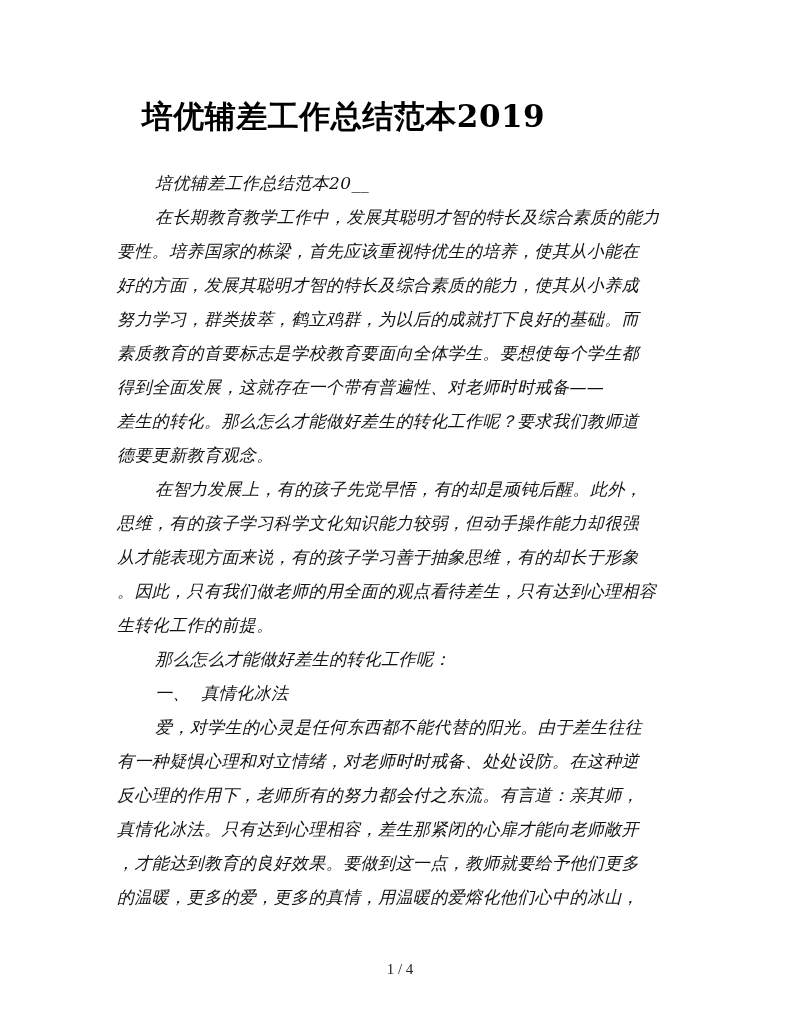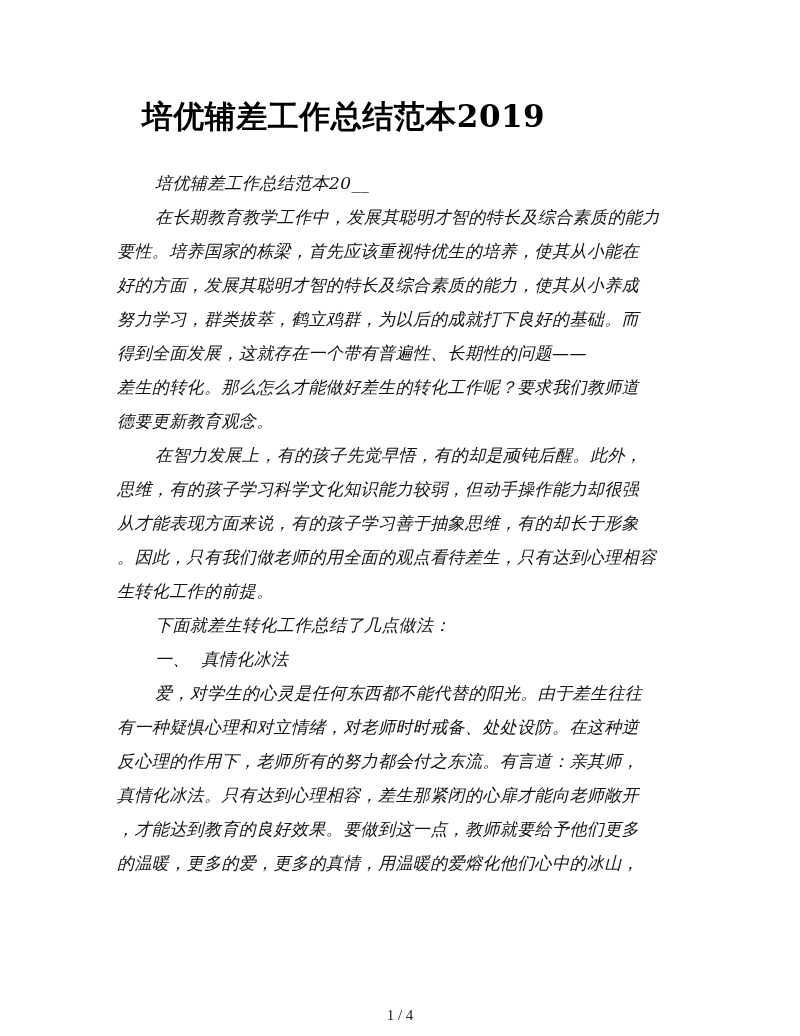--- a/index.html
+++ b/index.html
@@ -5,44 +5,45 @@
     html, body { margin: 0; padding: 0; background: #ffffff; }
     body { width: 800px; height: 1036px; position: relative; overflow: hidden;
            font-family: "DejaVu Serif", "Liberation Serif", serif; color: #111; }
     .page { position: absolute; left: 0; top: 0; width: 800px; height: 1036px; }
     .title { position: absolute; left: 0; top: 96px; width: 687px; text-align: center;
              font-size: 31px; font-weight: bold; letter-spacing: 0.5px; color: #000; }
     .body { position: absolute; left: 117px; top: 166px; width: 575px; }
     .line { height: 34px; line-height: 34px; font-size: 17px; white-space: nowrap;
             letter-spacing: 0.4px; font-style: italic; }
     .indent { padding-left: 38px; }
-    .footer { position: absolute; left: 0; top: 1007px; width: 800px; text-align: center;
+    .footer { position: absolute; left: 0; top: 961px; width: 800px; text-align: center;
               font-size: 15px; font-family: "Liberation Serif", serif; color: #222; }
   </style>
 </head>
 <body>
 
 <div class="page">
   <div class="title">培优辅差工作总结范本2019</div>
 
   <div class="body">
     <div class="line indent">培优辅差工作总结范本20__</div>
     <div class="line indent">在长期教育教学工作中，发展其聪明才智的特长及综合素质的能力</div>
     <div class="line">要性。培养国家的栋梁，首先应该重视特优生的培养，使其从小能在</div>
     <div class="line">好的方面，发展其聪明才智的特长及综合素质的能力，使其从小养成</div>
     <div class="line">努力学习，群类拔萃，鹤立鸡群，为以后的成就打下良好的基础。而</div>
-    <div class="line">得到全面发展，这就存在一个带有普遍性、长期性的问题——</div>
+    <div class="line">素质教育的首要标志是学校教育要面向全体学生。要想使每个学生都</div>
+    <div class="line">得到全面发展，这就存在一个带有普遍性、对老师时时戒备——</div>
     <div class="line">差生的转化。那么怎么才能做好差生的转化工作呢？要求我们教师道</div>
     <div class="line">德要更新教育观念。</div>
     <div class="line indent">在智力发展上，有的孩子先觉早悟，有的却是顽钝后醒。此外，</div>
     <div class="line">思维，有的孩子学习科学文化知识能力较弱，但动手操作能力却很强</div>
     <div class="line">从才能表现方面来说，有的孩子学习善于抽象思维，有的却长于形象</div>
     <div class="line">。因此，只有我们做老师的用全面的观点看待差生，只有达到心理相容</div>
     <div class="line">生转化工作的前提。</div>
-    <div class="line indent">下面就差生转化工作总结了几点做法：</div>
+    <div class="line indent">那么怎么才能做好差生的转化工作呢：</div>
     <div class="line indent" style="white-space: pre;">一、  真情化冰法</div>
     <div class="line indent">爱，对学生的心灵是任何东西都不能代替的阳光。由于差生往往</div>
     <div class="line">有一种疑惧心理和对立情绪，对老师时时戒备、处处设防。在这种逆</div>
     <div class="line">反心理的作用下，老师所有的努力都会付之东流。有言道：亲其师，</div>
     <div class="line">真情化冰法。只有达到心理相容，差生那紧闭的心扉才能向老师敞开</div>
     <div class="line">，才能达到教育的良好效果。要做到这一点，教师就要给予他们更多</div>
     <div class="line">的温暖，更多的爱，更多的真情，用温暖的爱熔化他们心中的冰山，</div>
   </div>
 
   <div class="footer">1 / 4</div>

